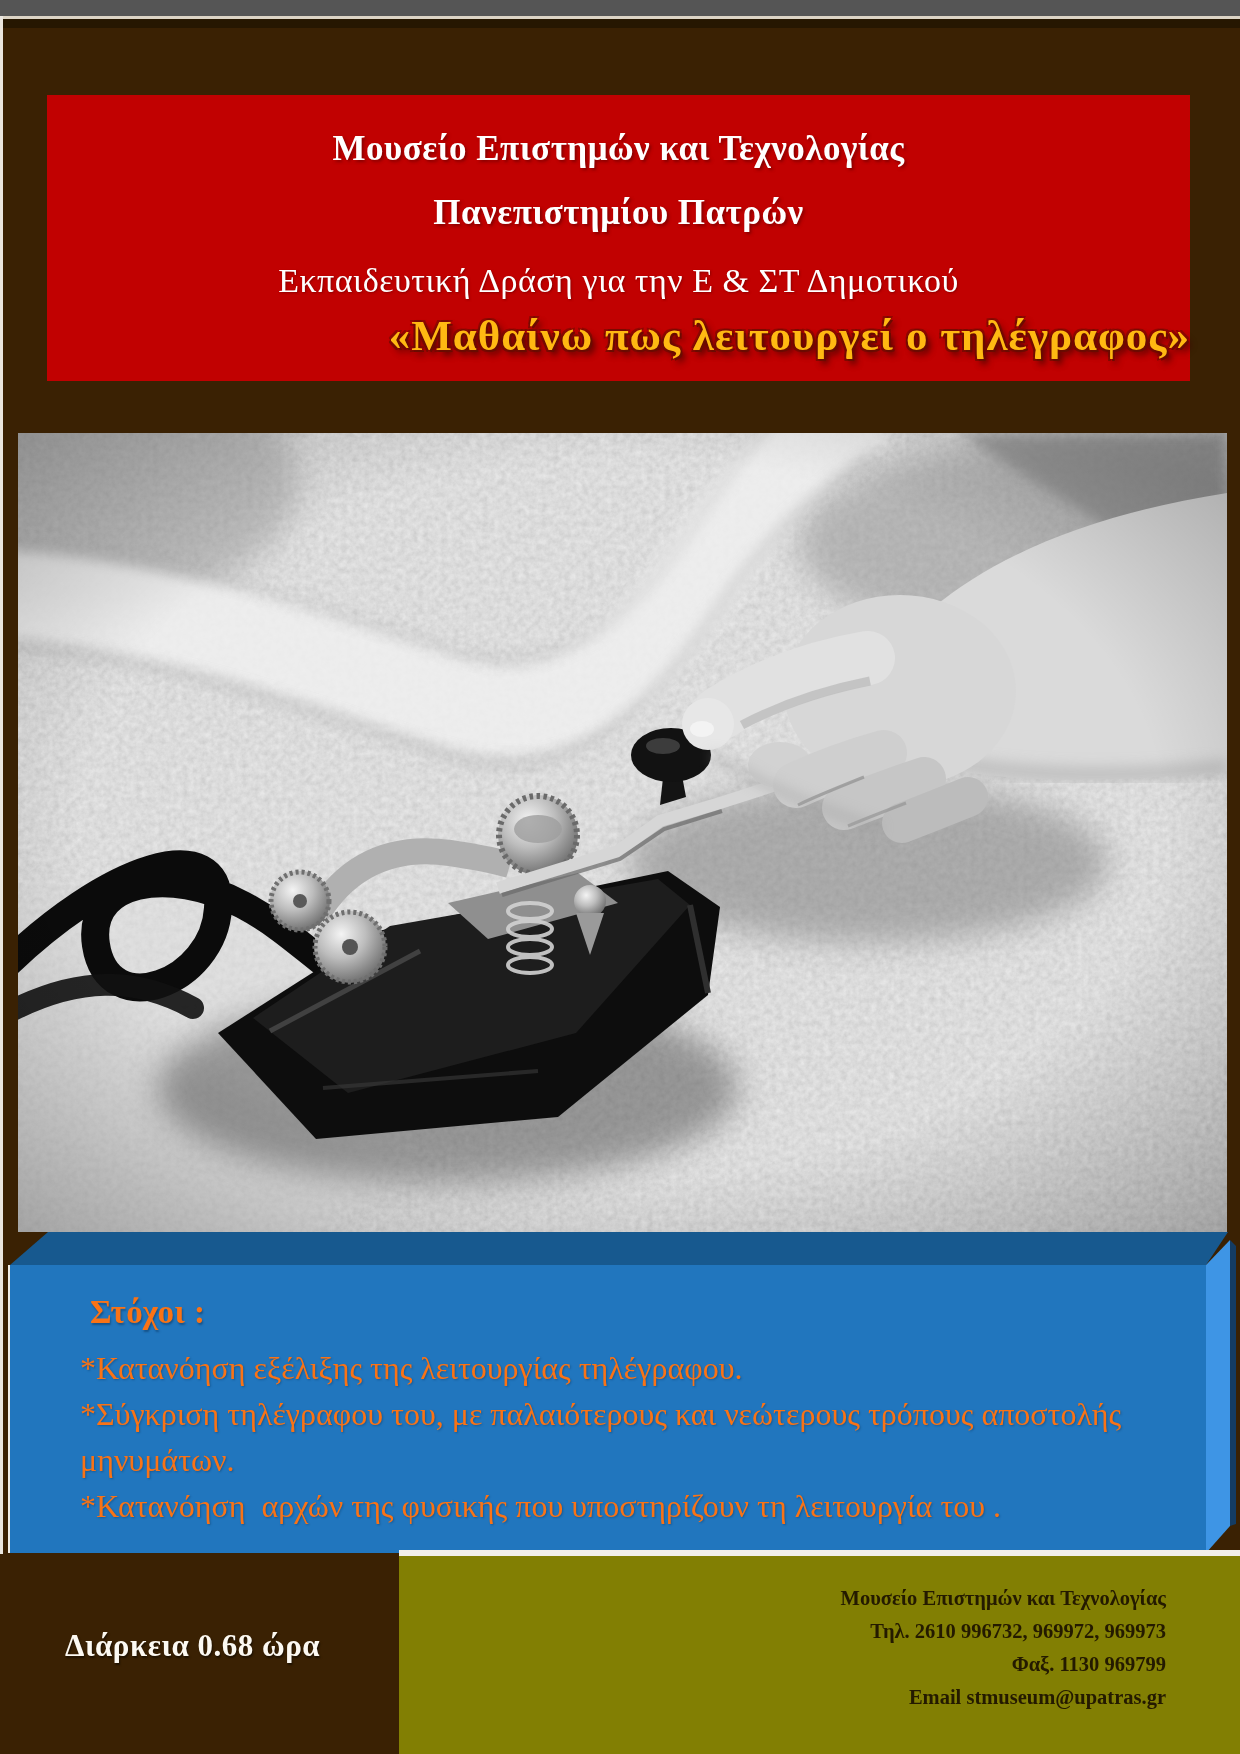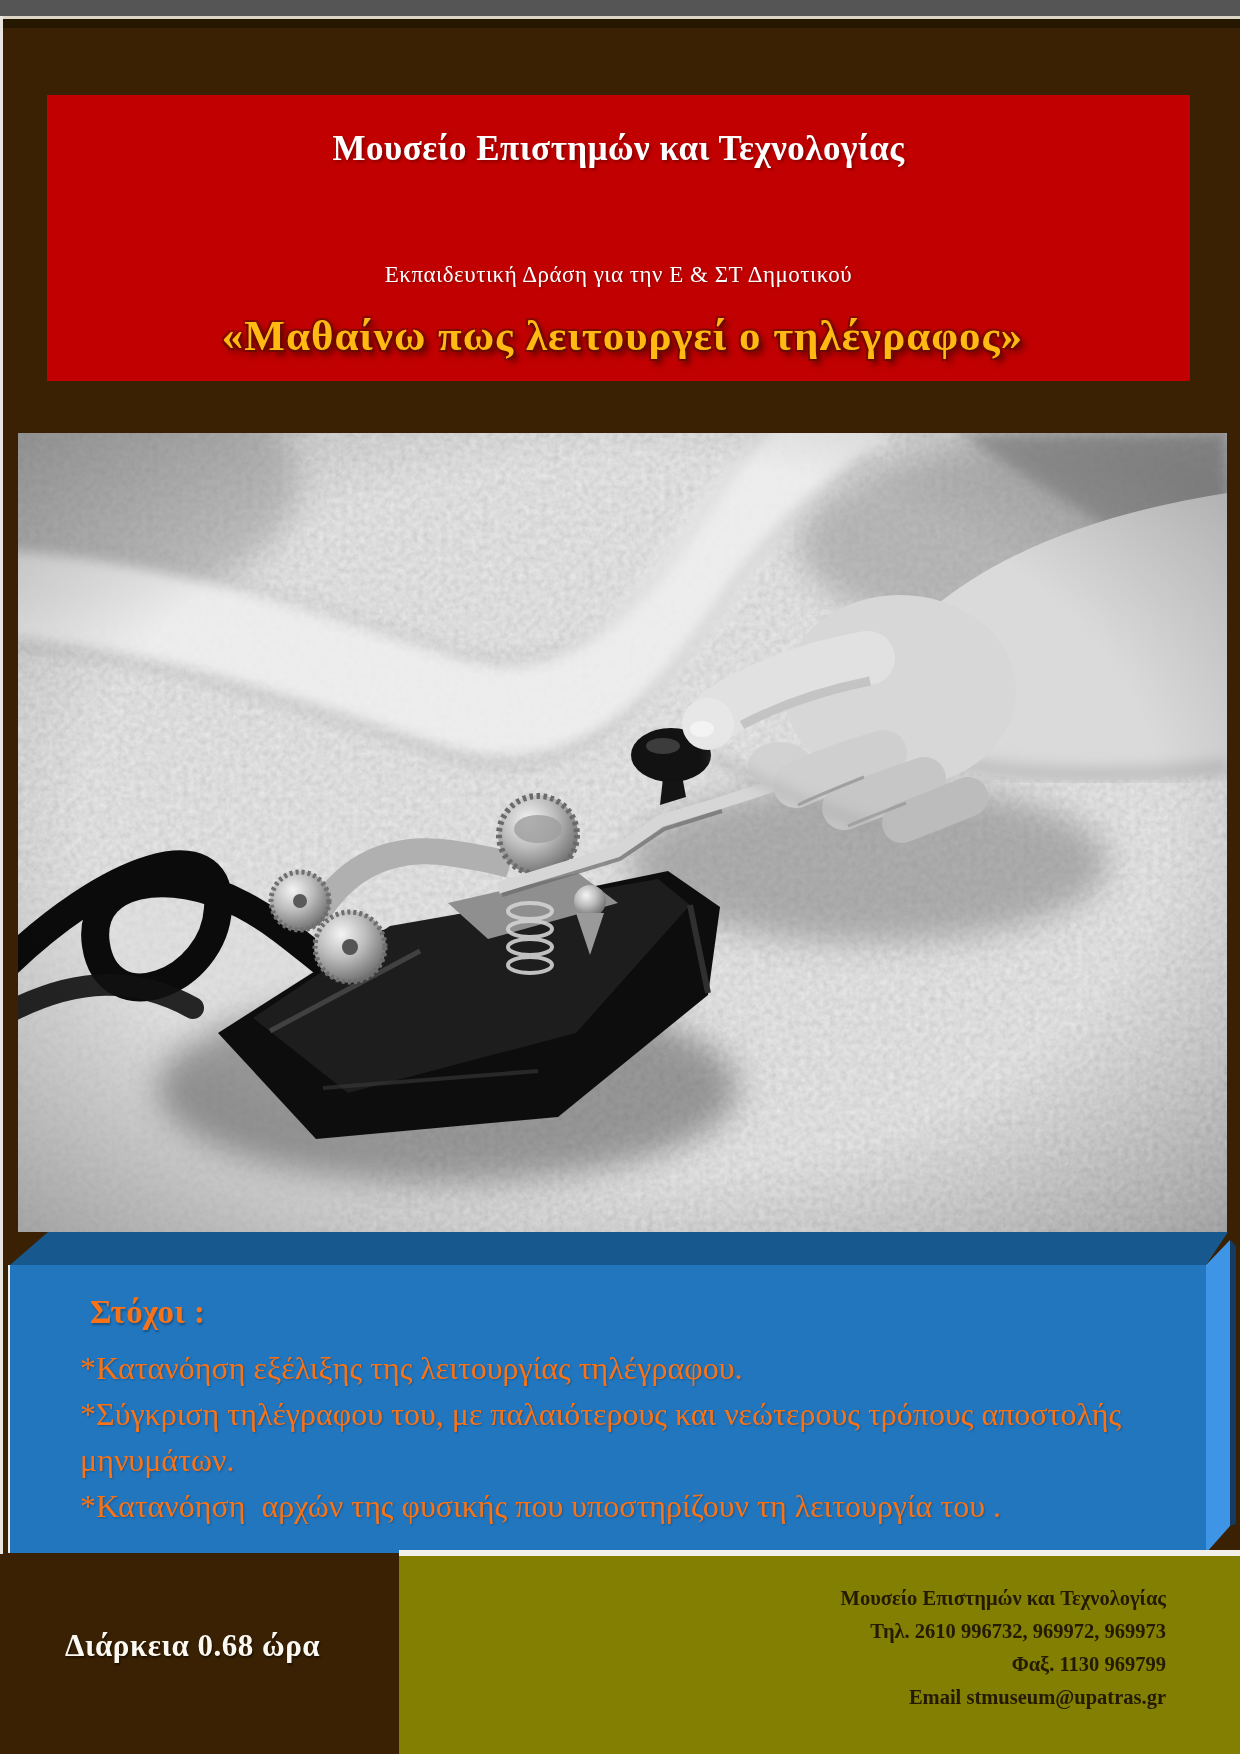--- a/index.html
+++ b/index.html
@@ -30,25 +30,25 @@
   }
   .banner .org1,.banner .org2{
     position:absolute;left:0;right:0;text-align:center;
     color:#fff;font-weight:bold;font-size:35px;letter-spacing:.5px;
     text-shadow:2px 2px 3px rgba(90,0,0,.55);
   }
   .banner .org1{top:34px;}
   .banner .org2{top:98px;}
   .banner .subtitle{
     position:absolute;left:0;right:0;top:167px;text-align:center;
-    color:#fff;font-weight:400;font-size:23px;letter-spacing:.5px;
+    color:#fff;font-weight:400;font-size:34px;letter-spacing:.5px;
     text-shadow:1px 1px 2px rgba(90,0,0,.5);
   }
   .banner .event-title{
-    position:absolute;left:8px;right:0;top:216px;text-align:center;
+    position:absolute;left:8px;right:0;top:216px;text-align:right;
     color:var(--title-orange,#FFB912);font-weight:bold;font-size:43px;letter-spacing:1px;
     text-shadow:2px 2px 0 rgba(104,12,0,.95),-2px -2px 0 rgba(104,12,0,.55),
                 2px -2px 0 rgba(104,12,0,.55),-2px 2px 0 rgba(104,12,0,.7),
                 4px 5px 6px rgba(60,6,0,.85);
   }
 
   
   .photo{
     position:absolute;left:18px;top:417px;width:1209px;height:799px;margin:0;
     background:#c4c4c4;
@@ -90,20 +90,21 @@
 <body>
 
 <div class="poster">
 
   <div class="edge-top"></div>
   <div class="edge-top-band"></div>
   <div class="edge-left"></div>
 
   <header class="banner">
     <div class="org1">Μουσείο Επιστημών και Τεχνολογίας</div>
+    <div class="org2">Πανεπιστημίου Πατρών</div>
     <div class="subtitle">Εκπαιδευτική Δράση για την Ε &amp; ΣΤ Δημοτικού</div>
     <div class="event-title">«Μαθαίνω πως λειτουργεί ο τηλέγραφος»</div>
   </header>
 
   <figure class="photo">
     <svg viewBox="0 0 1209 799">
       <defs>
         <filter id="carpetNoise" x="0" y="0" width="100%" height="100%">
           <feTurbulence type="fractalNoise" baseFrequency="0.17" numOctaves="4" seed="11"></feTurbulence>
           <feColorMatrix type="saturate" values="0"></feColorMatrix>

